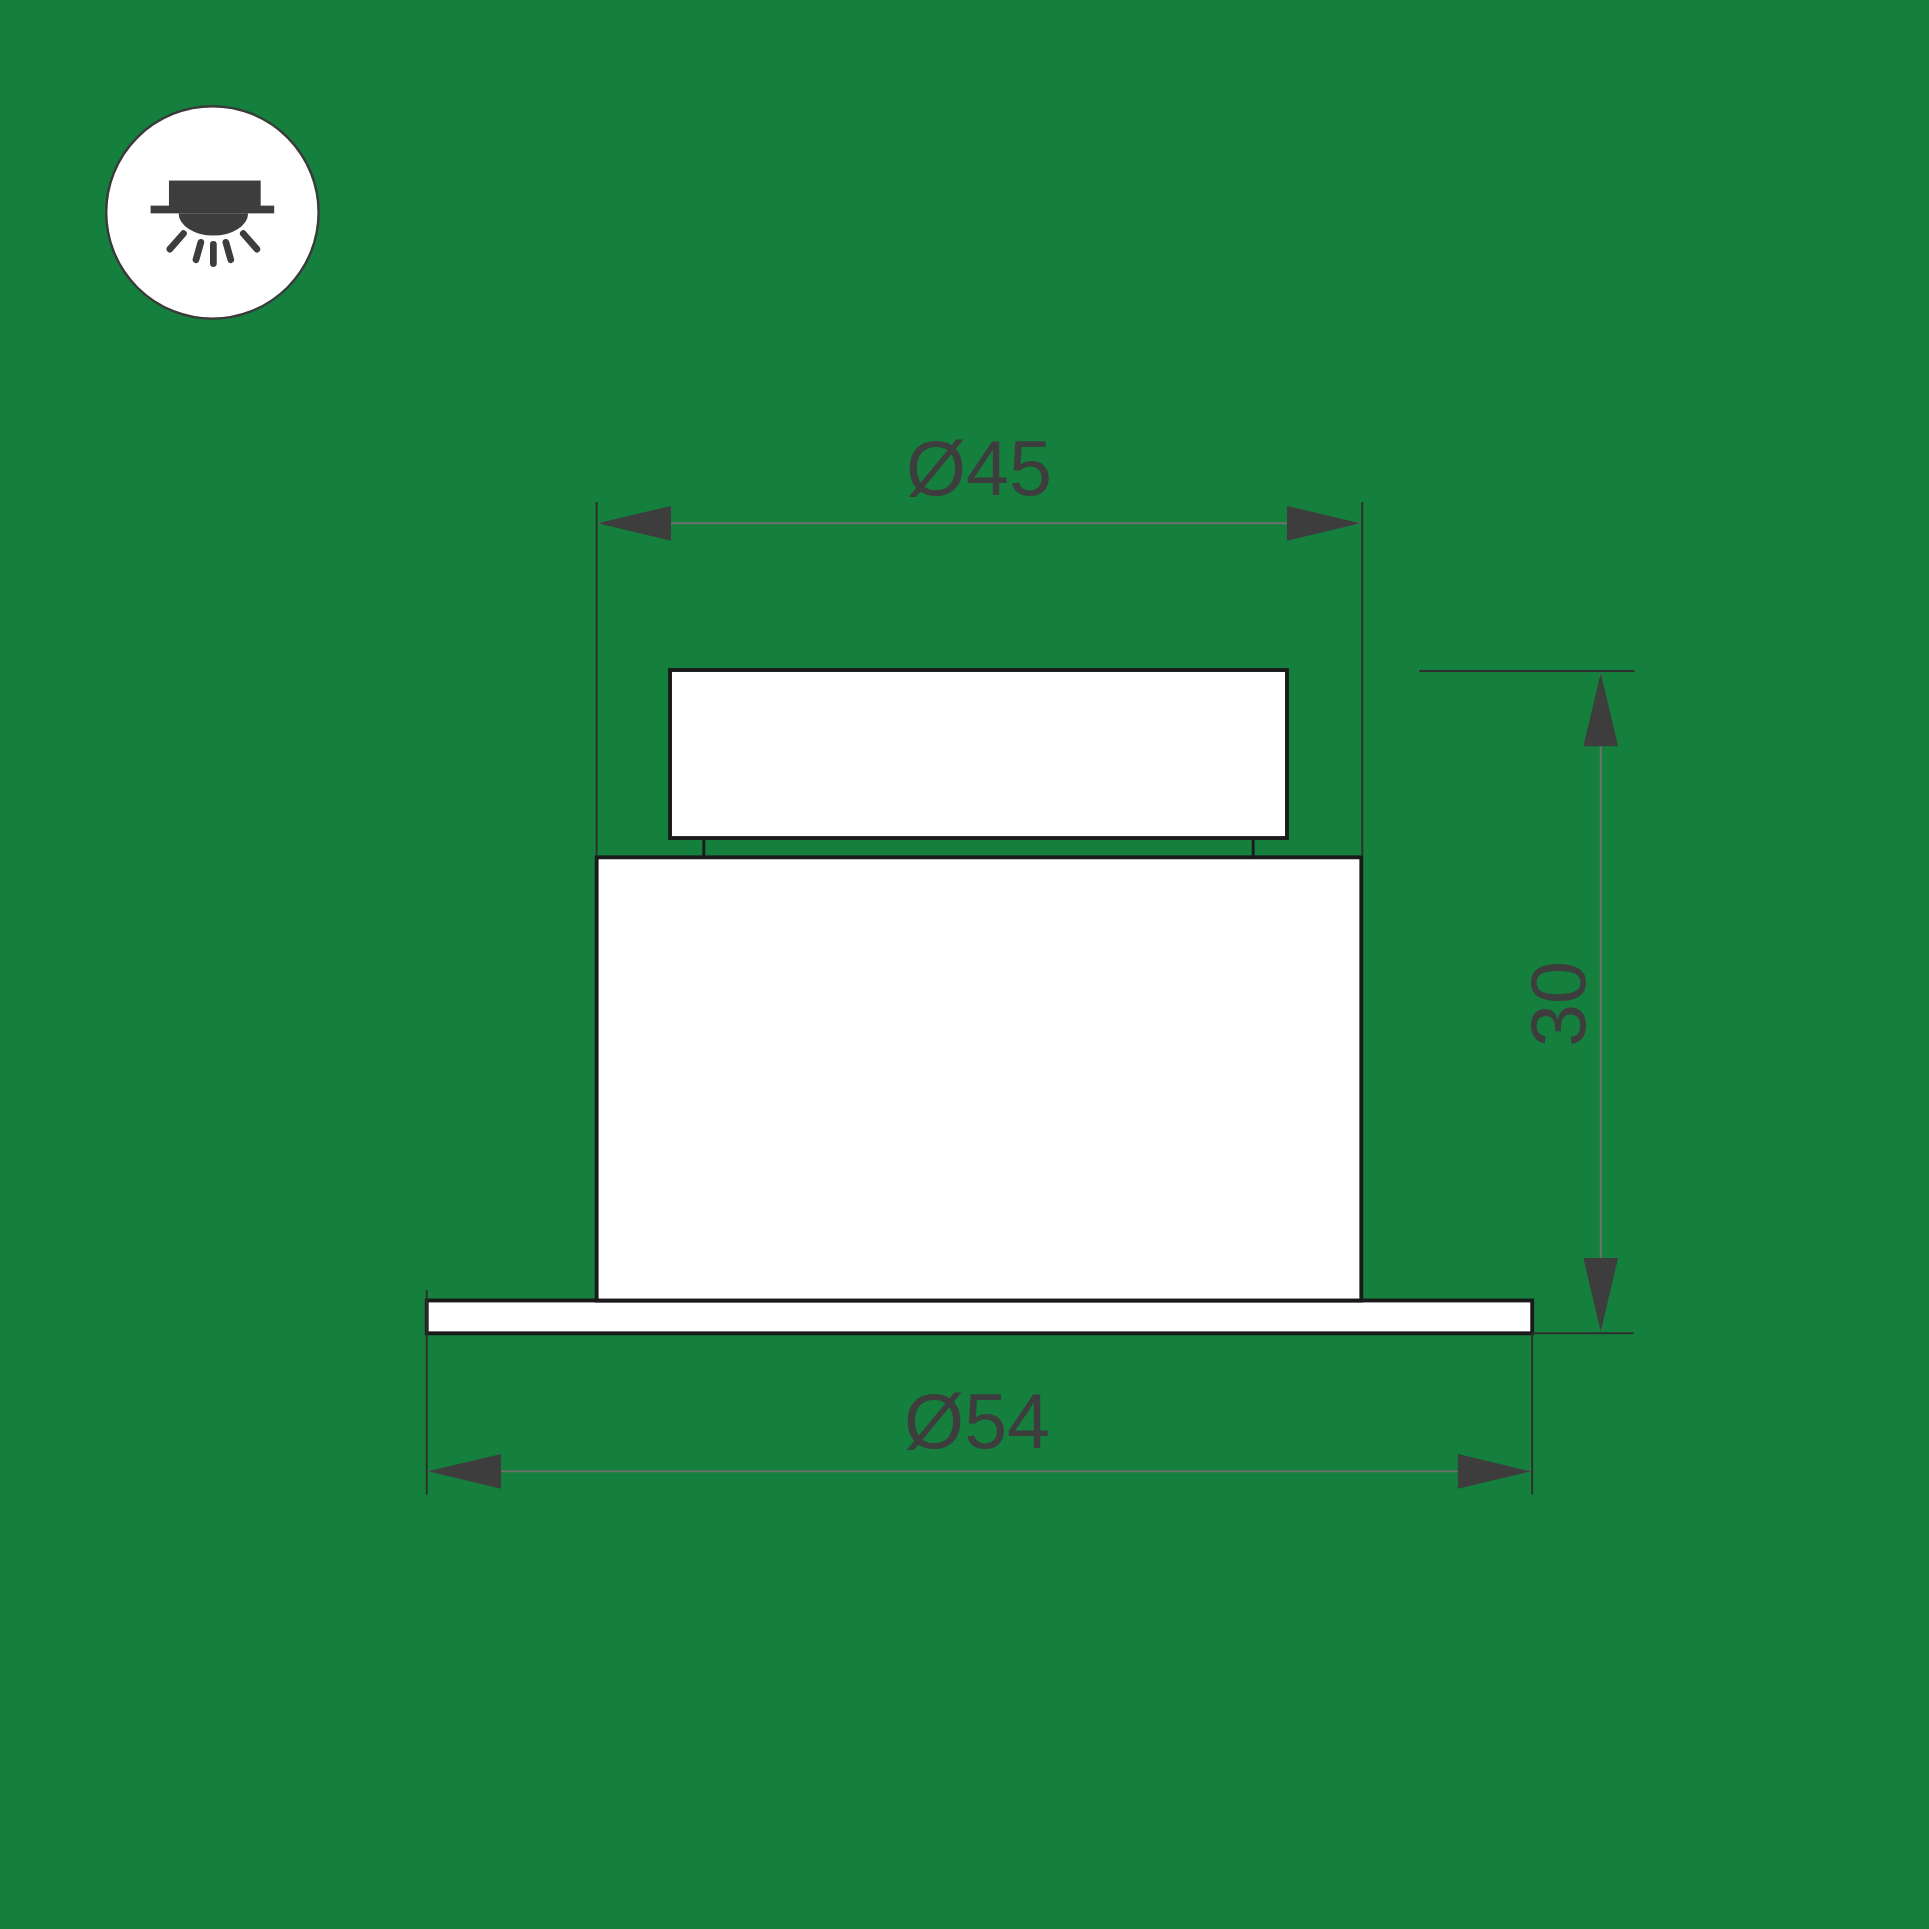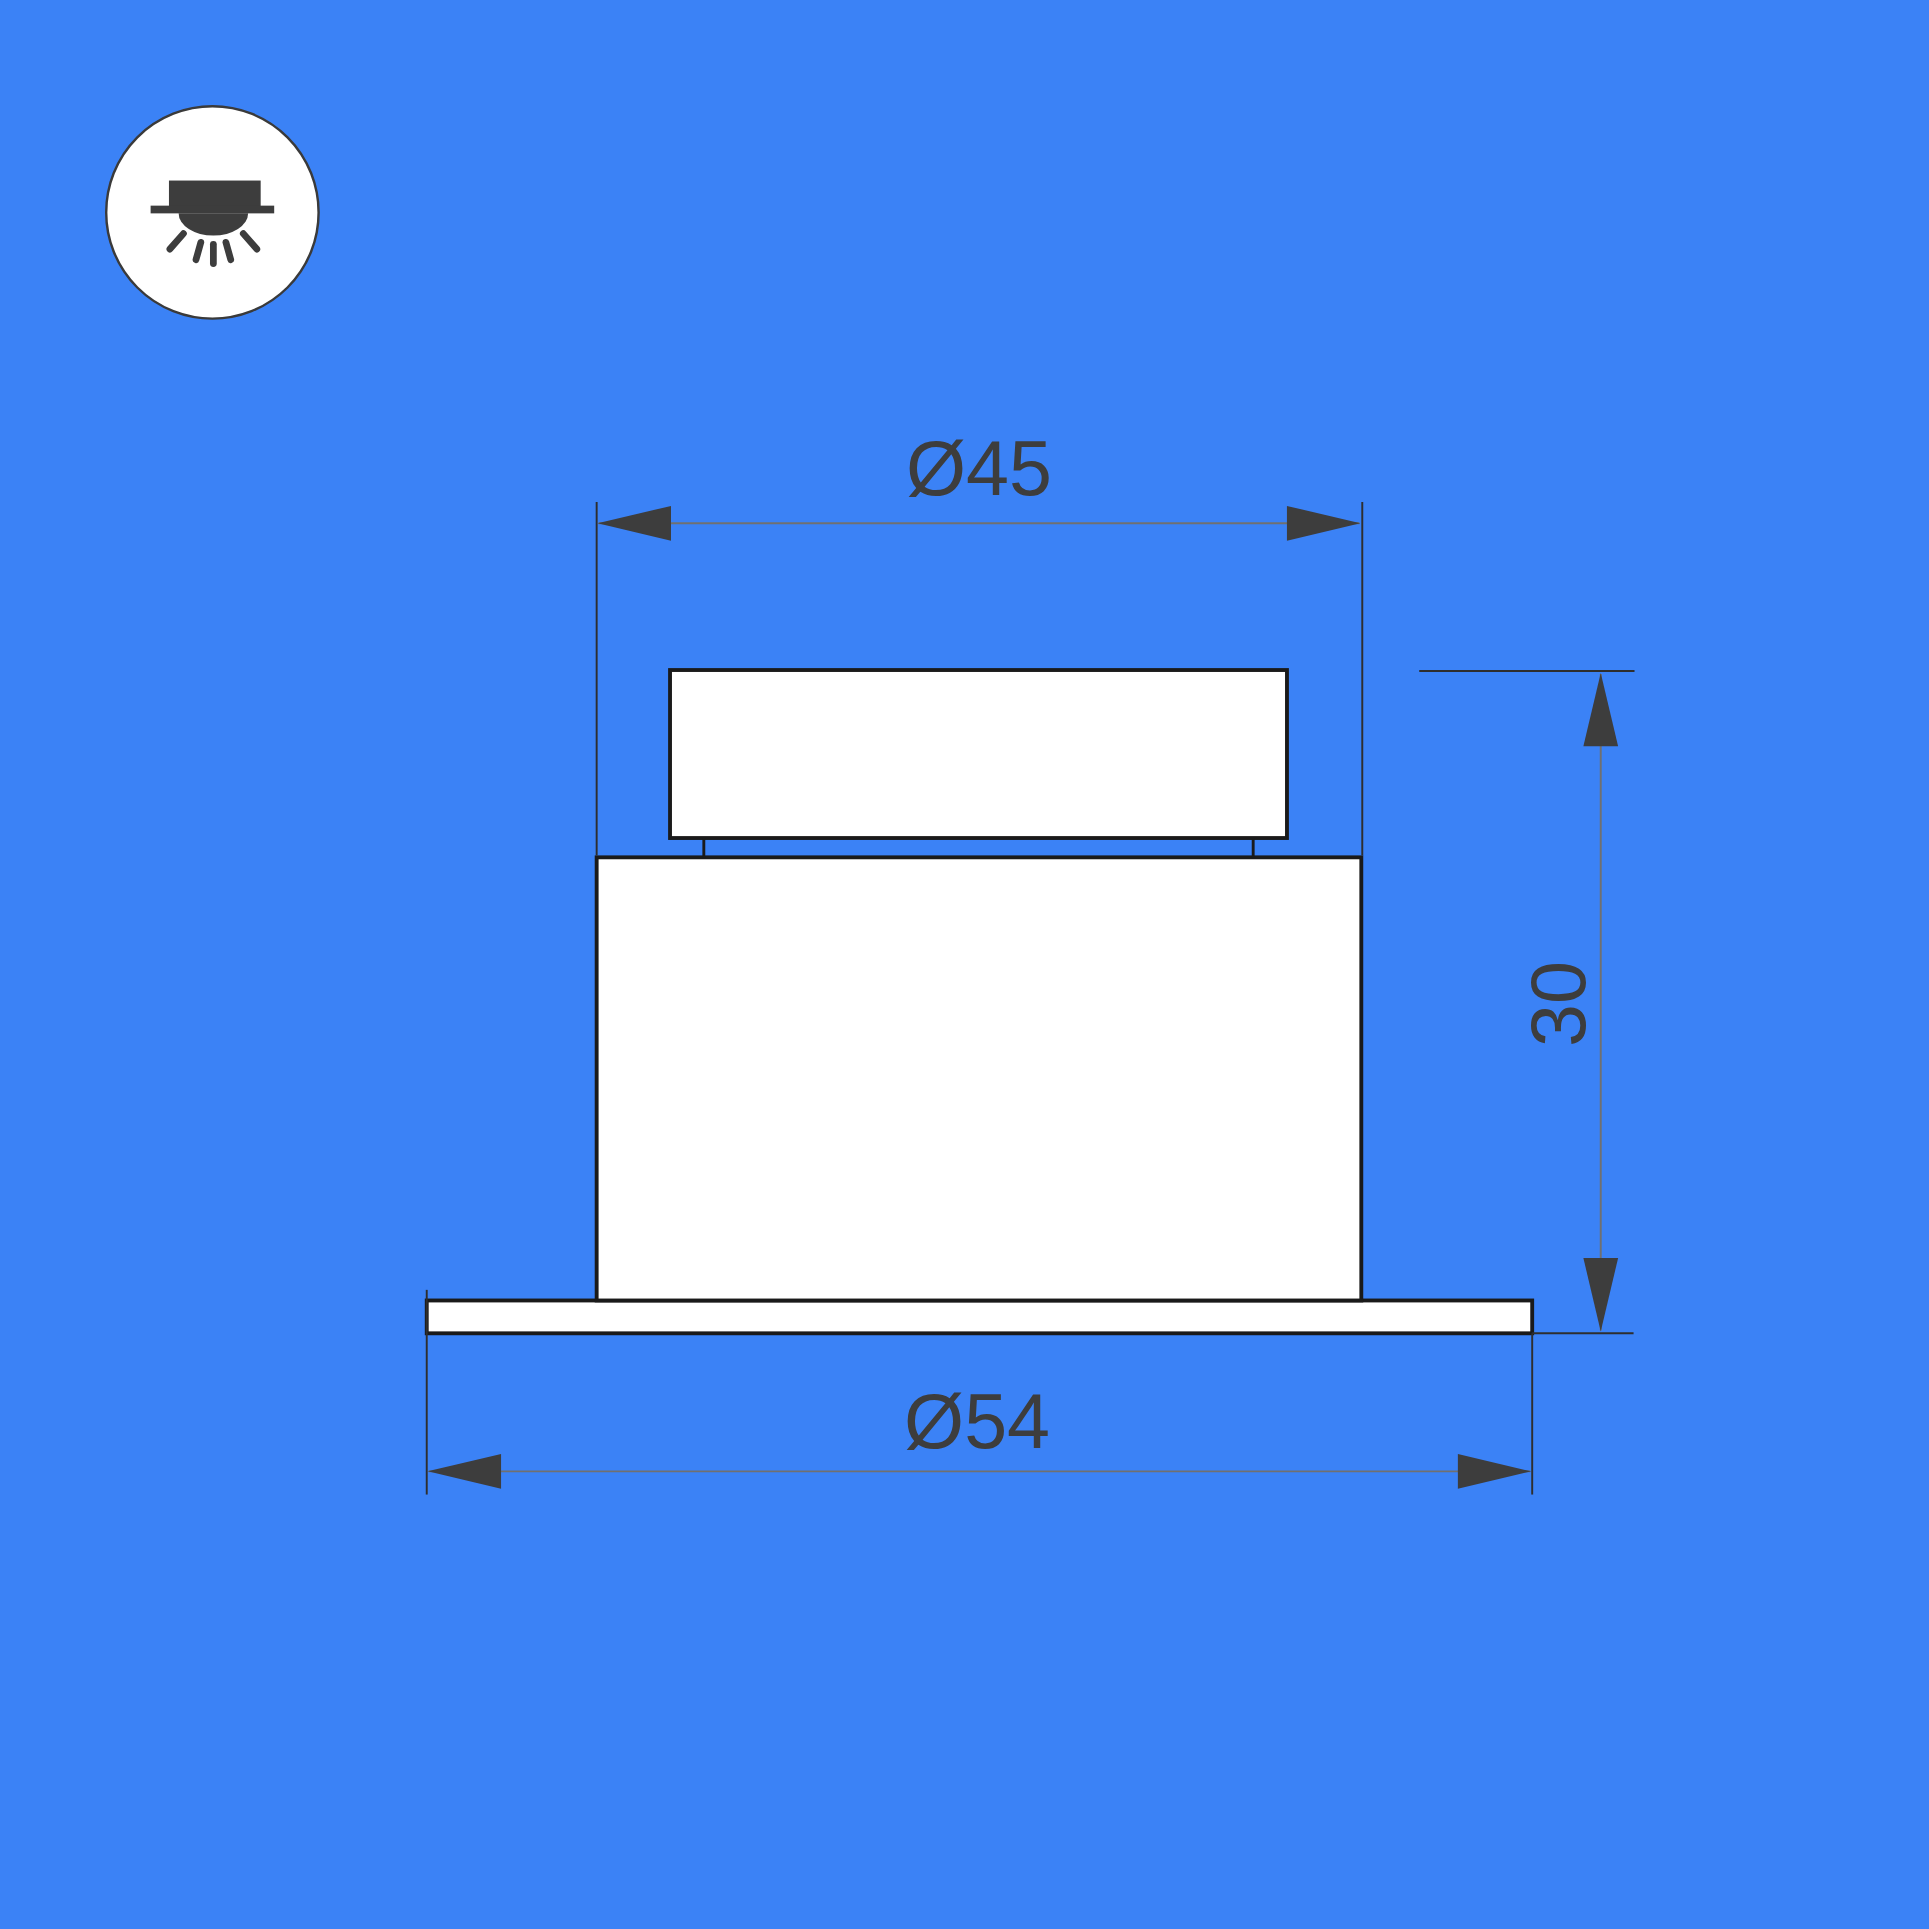--- a/index.html
+++ b/index.html
@@ -4,21 +4,21 @@
 <style>
   html, body {
     margin: 0;
     padding: 0;
     background: #ffffff;
   }
   .canvas {
     position: relative;
     width: 1929px;
     height: 1929px;
-    background: #3b82f6;
+    background: #15803d;
     font-family: "Liberation Sans", sans-serif;
     overflow: hidden;
   }
   svg { display: block; }
   .dim-label {
     font-family: "Liberation Sans", sans-serif;
     font-size: 80px;
     font-weight: 400;
     fill: #3d3d3d;
   }

